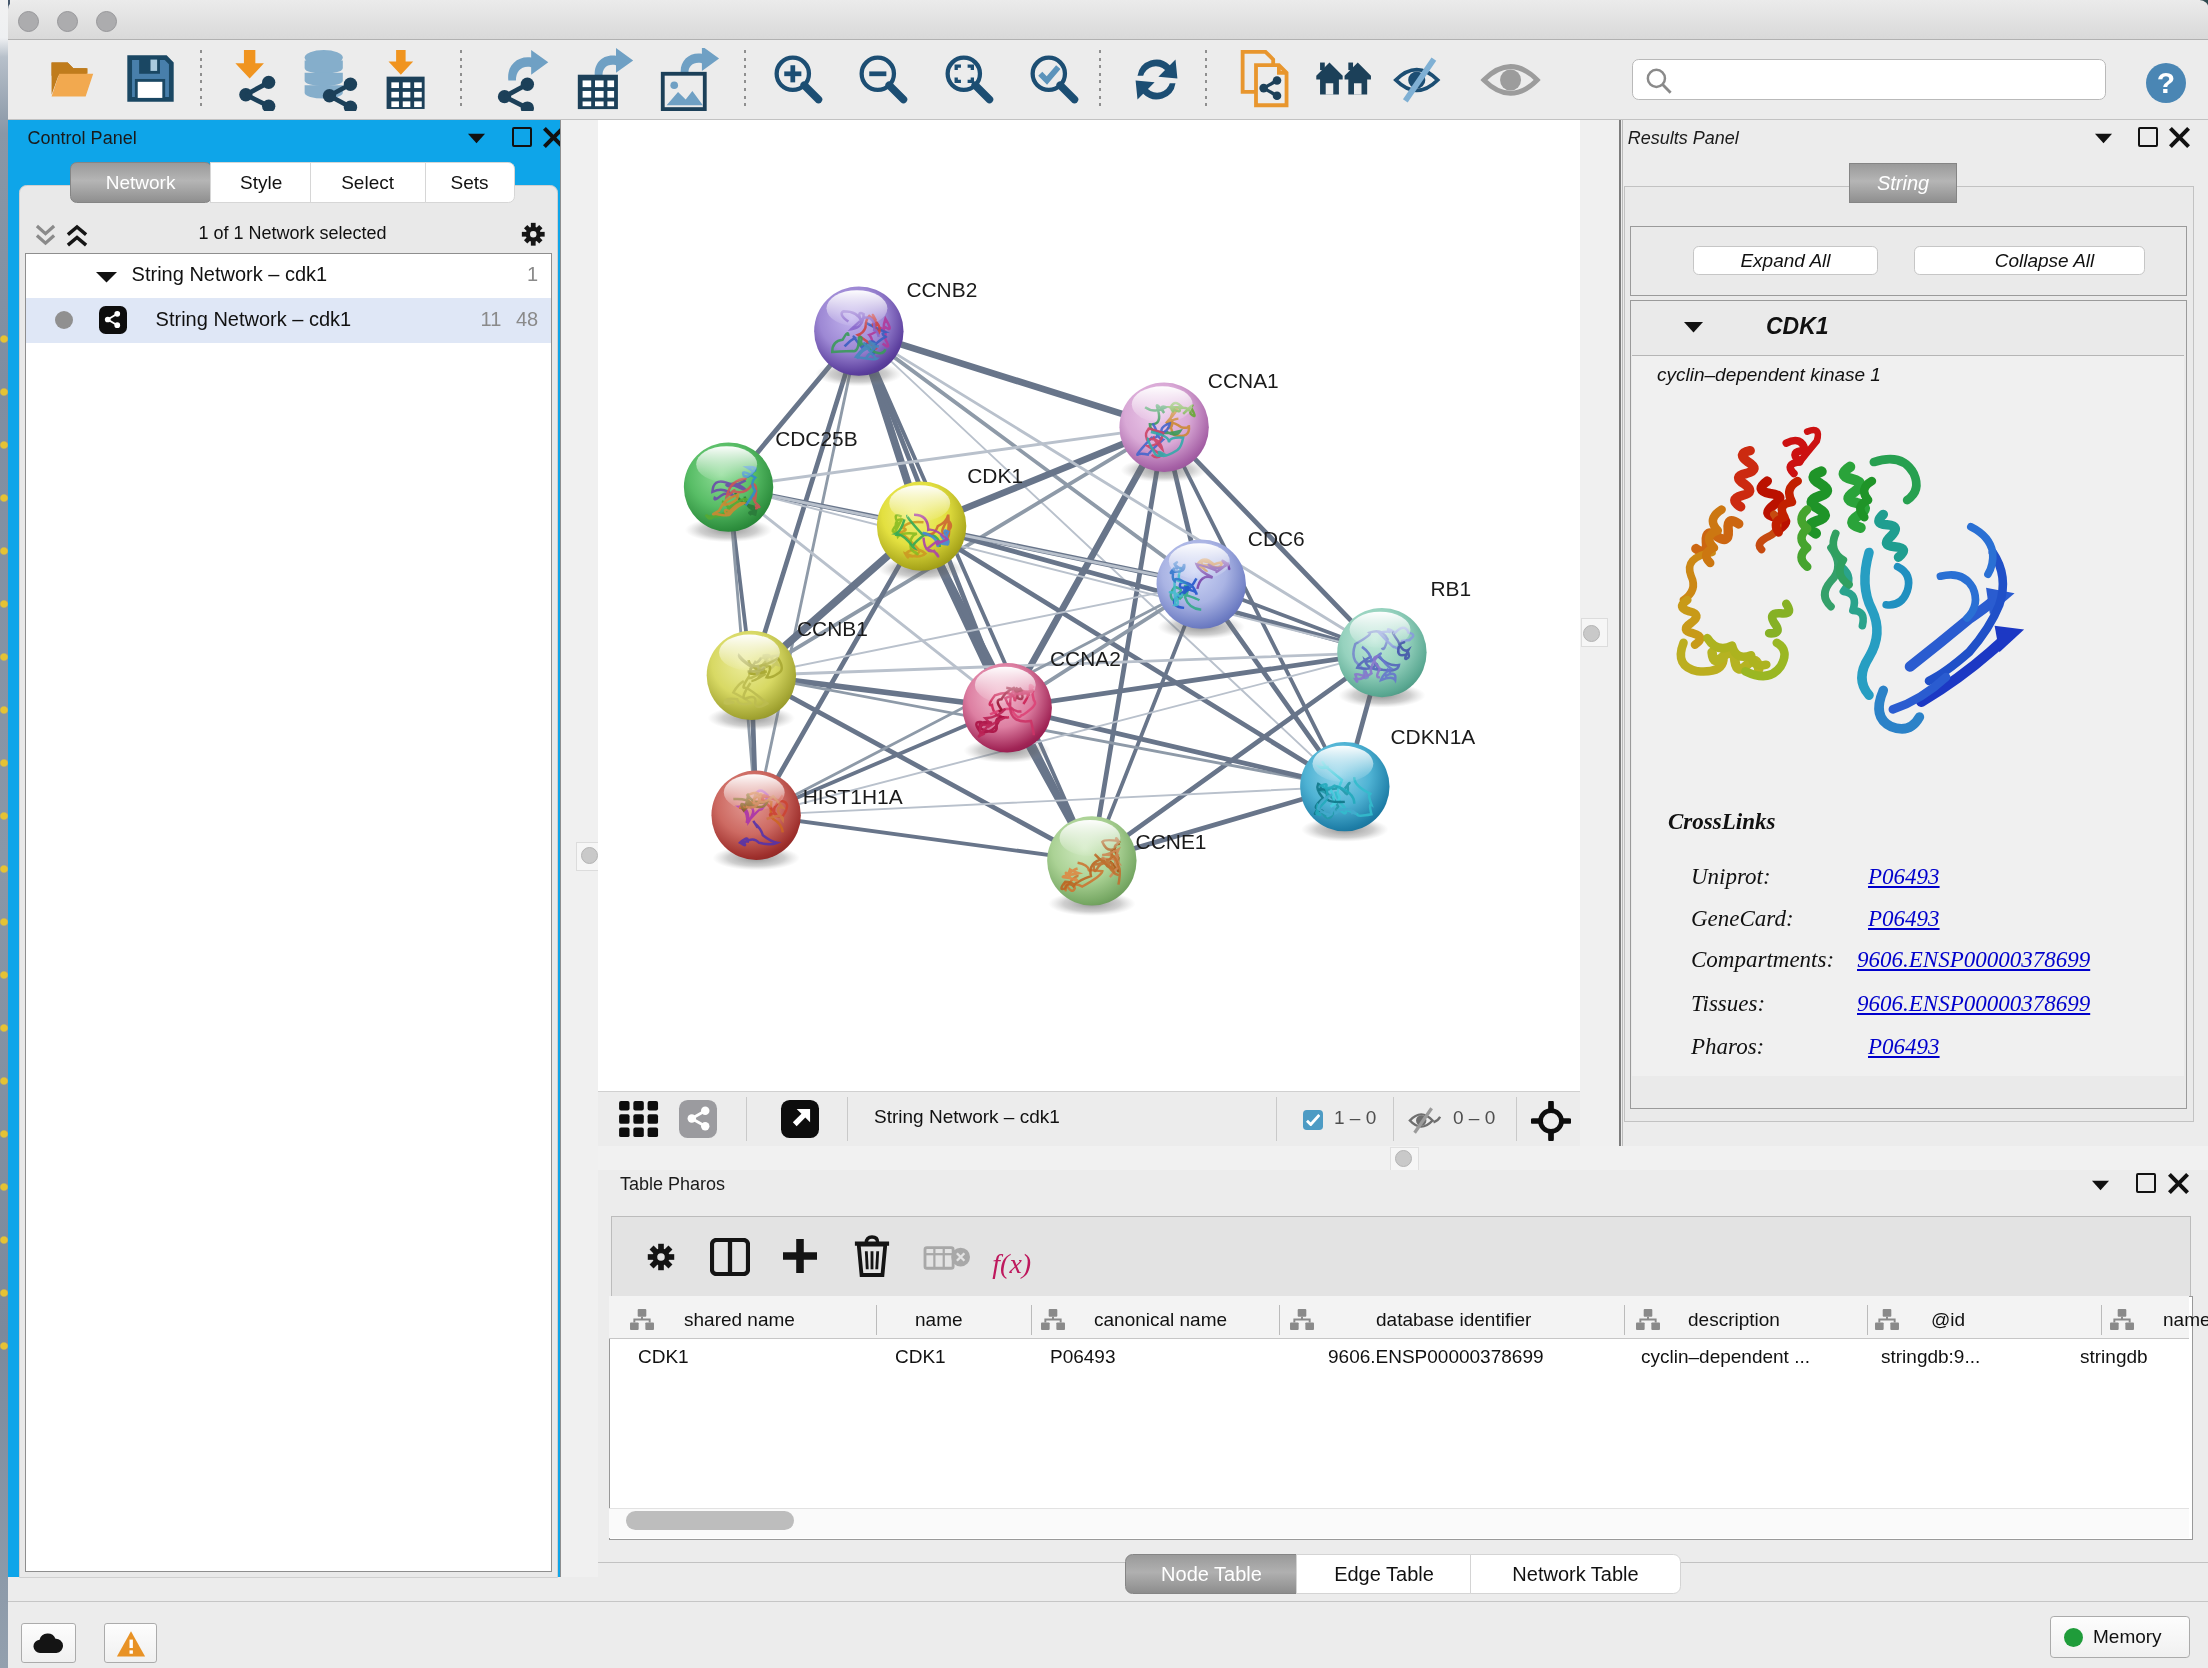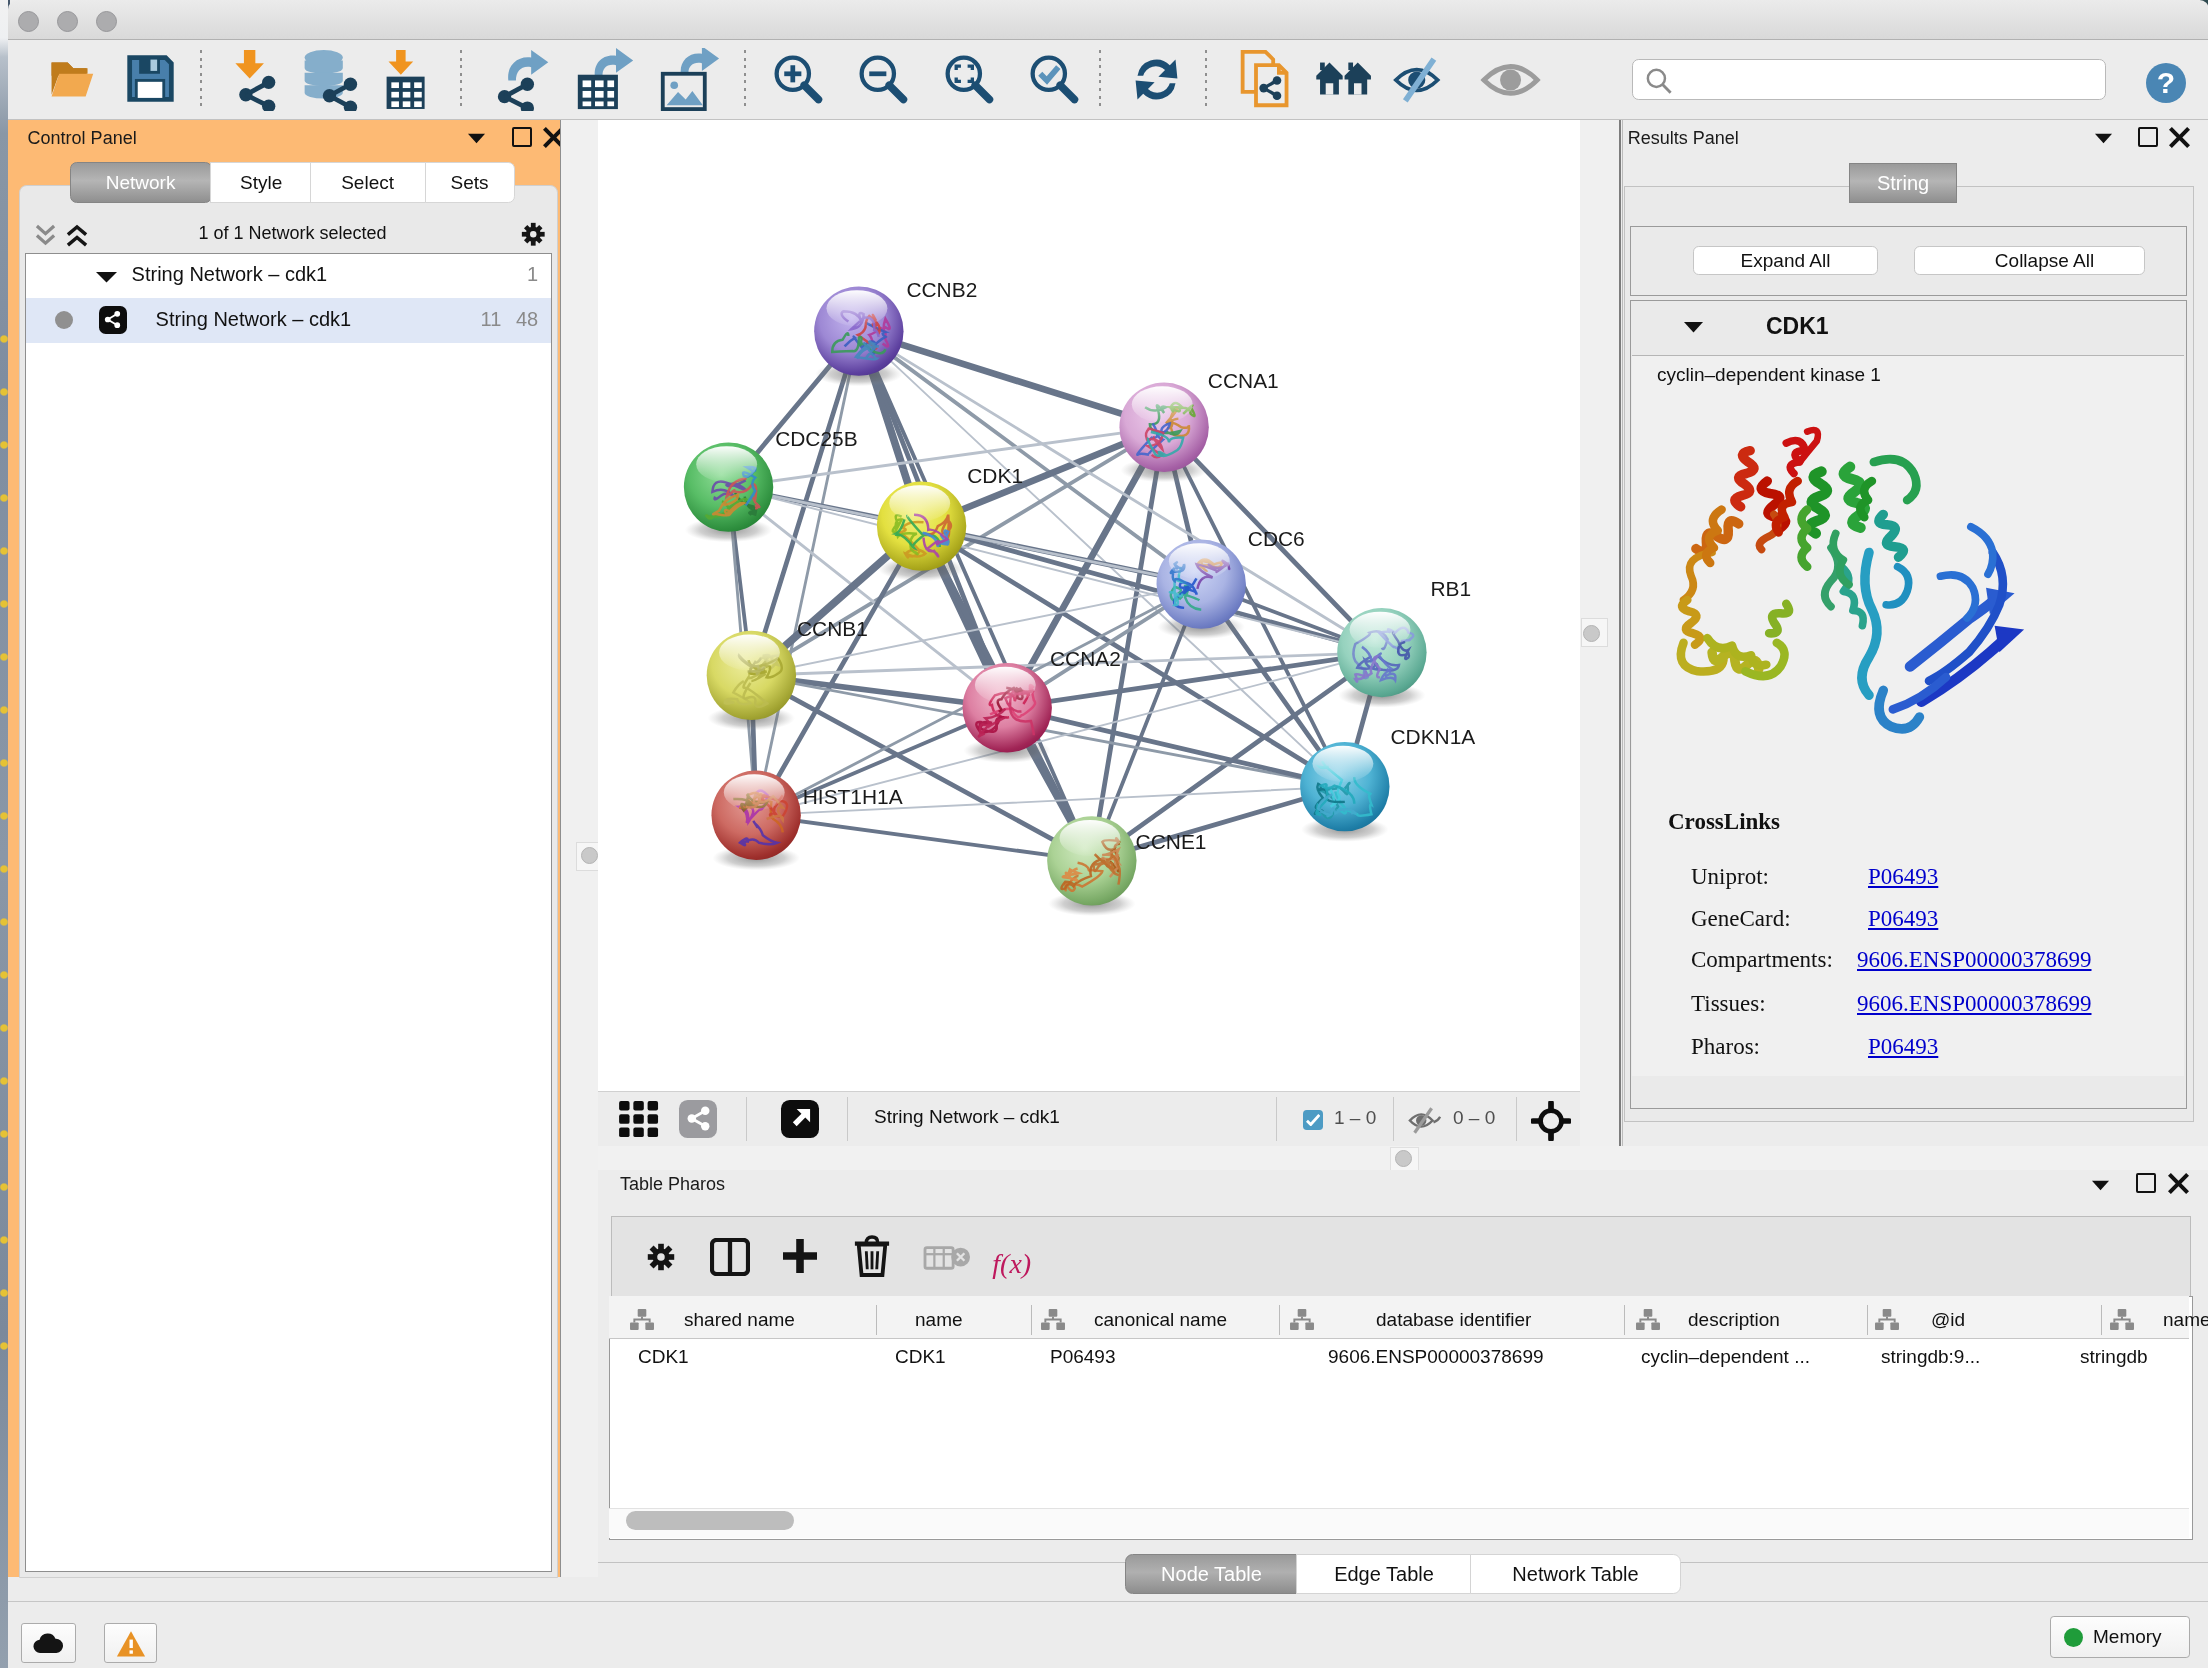--- a/index.html
+++ b/index.html
@@ -196,21 +196,21 @@
 
   <div class="abs" style="left:1632px;top:19px;width:472px;height:39px;background:#ffffff;border:1.9px solid #b9b9b9;border-radius:6.7px;"></div>
   <svg class="abs" style="left:1645px;top:27px;" width="28.5" height="28.5" viewBox="0 0 30 30">
     <circle cx="12" cy="12" r="9" fill="none" stroke="#8a8a8a" stroke-width="2.6"></circle>
     <line x1="18.5" y1="18.5" x2="27" y2="27" stroke="#8a8a8a" stroke-width="3"></line>
   </svg>
 
   <div class="abs" style="left:2146px;top:23px;width:40px;height:40px;border-radius:50%;background:#4a86b4;color:#ffffff;font-size:30px;font-weight:bold;text-align:center;line-height:40px;">?</div>
 </div>
 
-<div class="abs" id="controlpanel" style="left:7.6px;top:120px;width:553px;height:1457px;background:#fdba74;">
+<div class="abs" id="controlpanel" style="left:7.6px;top:120px;width:553px;height:1457px;background:#0ea5e9;">
   <div class="abs panel-title" style="left:20px;top:7.6px;">Control Panel</div>
   <svg class="abs" style="left:458px;top:11.4px;" width="21" height="13.3" viewBox="0 0 22 14">
       <path d="M2 3 h18 l-9 10 z" fill="#111"></path>
     </svg>
   <div class="abs" style="left:504px;top:6.7px;width:16px;height:16px;border:2.9px solid #111;border-radius:1.9px;"></div>
   <svg class="abs" style="left:535px;top:6.7px;" width="21" height="21" viewBox="0 0 22 22">
       <path d="M3 0 L11 8 L19 0 L22 3 L14 11 L22 19 L19 22 L11 14 L3 22 L0 19 L8 11 L0 3 z" fill="#111"></path>
     </svg>
 
   <div class="abs" style="left:11.4px;top:65px;width:537px;height:1391px;background:#e9e9e9;border:1px solid #cfcfcf;border-radius:7.6px 7.6px 0 0;"></div>
@@ -582,21 +582,21 @@
     </g>
   </svg>
 </div>
 
 <div class="abs" style="left:1580px;top:120px;width:39px;height:1026px;background:#f0f0f0;"></div>
 <div class="abs" style="left:1581px;top:618px;width:25px;height:27px;background:#f6f6f6;border:1px solid #dcdcdc;"></div>
 <div class="abs" style="left:1583px;top:625px;width:15px;height:15px;border-radius:50%;background:#c9c9c9;border:1px solid #b4b4b4;"></div>
 <div class="abs" style="left:1619px;top:120px;width:1.9px;height:1026px;background:#7d7d7d;"></div>
 <div class="abs" style="left:1622px;top:120px;width:1px;height:1026px;background:#bbbbbb;"></div>
 
-<div class="abs" id="resultspanel" style="left:1623px;top:120px;width:586px;height:1026px;background:#ececec;">
+<div class="abs" id="resultspanel" style="left:1623px;top:120px;width:586px;height:1026px;background:#ececec;font-style:italic;">
   <div class="abs panel-title" style="left:4.8px;top:7.6px;">Results Panel</div>
   <svg class="abs" style="left:470px;top:11.4px;" width="21" height="13.3" viewBox="0 0 22 14">
       <path d="M2 3 h18 l-9 10 z" fill="#111"></path>
     </svg>
   <div class="abs" style="left:515px;top:6.7px;width:16px;height:16px;border:2.9px solid #111;border-radius:1.9px;"></div>
   <svg class="abs" style="left:546px;top:6.7px;" width="21" height="21" viewBox="0 0 22 22">
       <path d="M3 0 L11 8 L19 0 L22 3 L14 11 L22 19 L19 22 L11 14 L3 22 L0 19 L8 11 L0 3 z" fill="#111"></path>
     </svg>
   <div class="abs" style="left:1px;top:66px;width:568px;height:934px;background:#eaeaea;border:1px solid #c2c2c2;"></div>
   <div class="abs" style="left:226px;top:43px;width:106px;height:38px;background:linear-gradient(#9a9a9a,#b5b5b5 45%,#8f8f8f);border:1px solid #858585;border-radius:0;color:#ffffff;font-size:20px;text-align:center;line-height:38px;">String</div>

